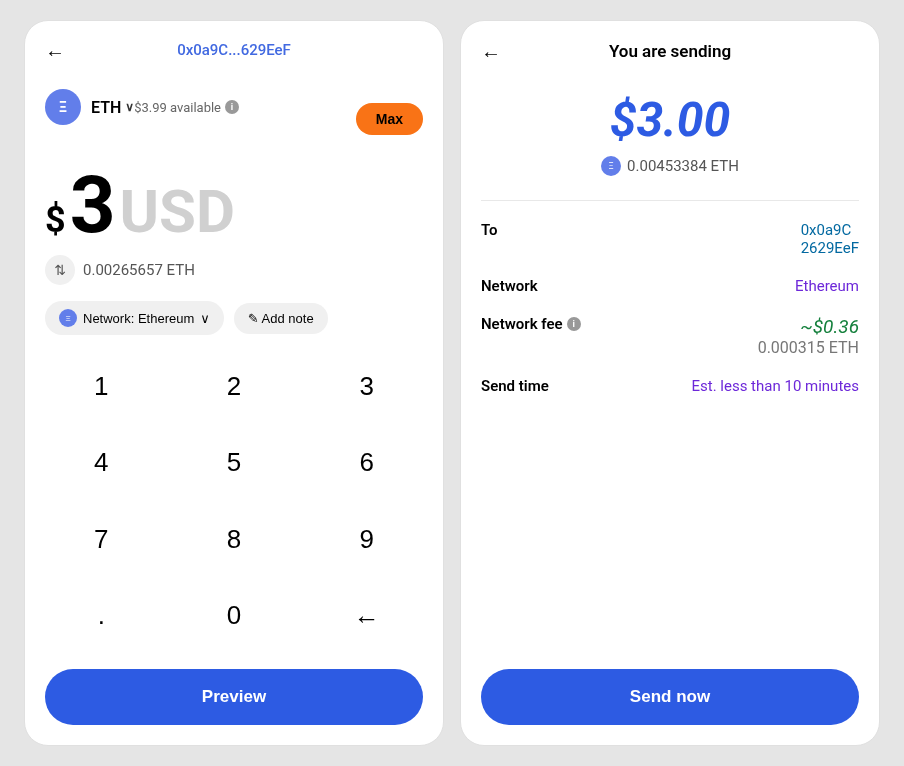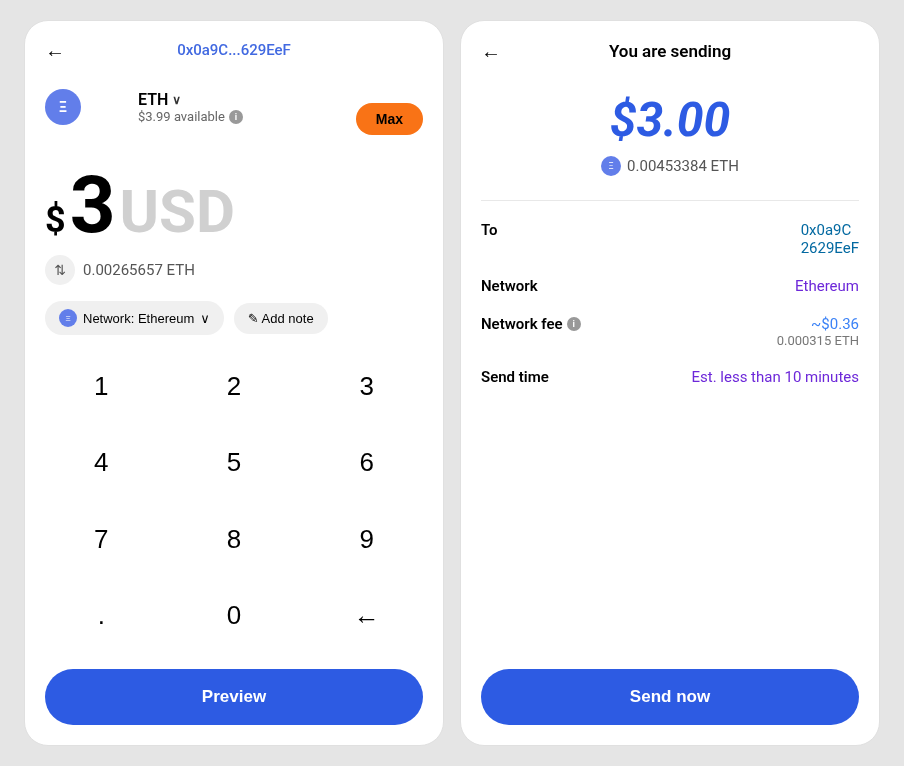--- a/index.html
+++ b/index.html
@@ -72,22 +72,20 @@
       border-radius: 50%;
       display: flex;
       align-items: center;
       justify-content: center;
       color: white;
       font-size: 14px;
       font-weight: bold;
     }
     .token-details {
       display: flex;
-      flex-direction: column;
-      margin-left: 47px;
     }
     .token-name {
       font-size: 16px;
       font-weight: 600;
       display: flex;
       align-items: center;
       gap: 4px;
     }
     .chevron-down {
       font-size: 12px;
@@ -320,22 +318,22 @@
     .address-value {
       font-size: 15px;
       color: #0369a1;
       text-align: left;
     }
     .fee-values {
       display: flex;
       flex-direction: column;
       align-items: flex-end;
     }
-    .fee-usd { font-size: 15px; color: #3b82f6; }
-    .fee-eth { font-size: 13px; color: #777; }
+    .fee-usd { font-size: 19px; color: #15803d; font-style: italic; }
+    .fee-eth { font-size: 16px; color: #777; }
     .send-now-btn {
       margin: 12px 20px 20px;
       background: #2d5be3;
       color: white;
       border: none;
       border-radius: 30px;
       padding: 18px;
       font-size: 17px;
       font-weight: 600;
       cursor: pointer;

